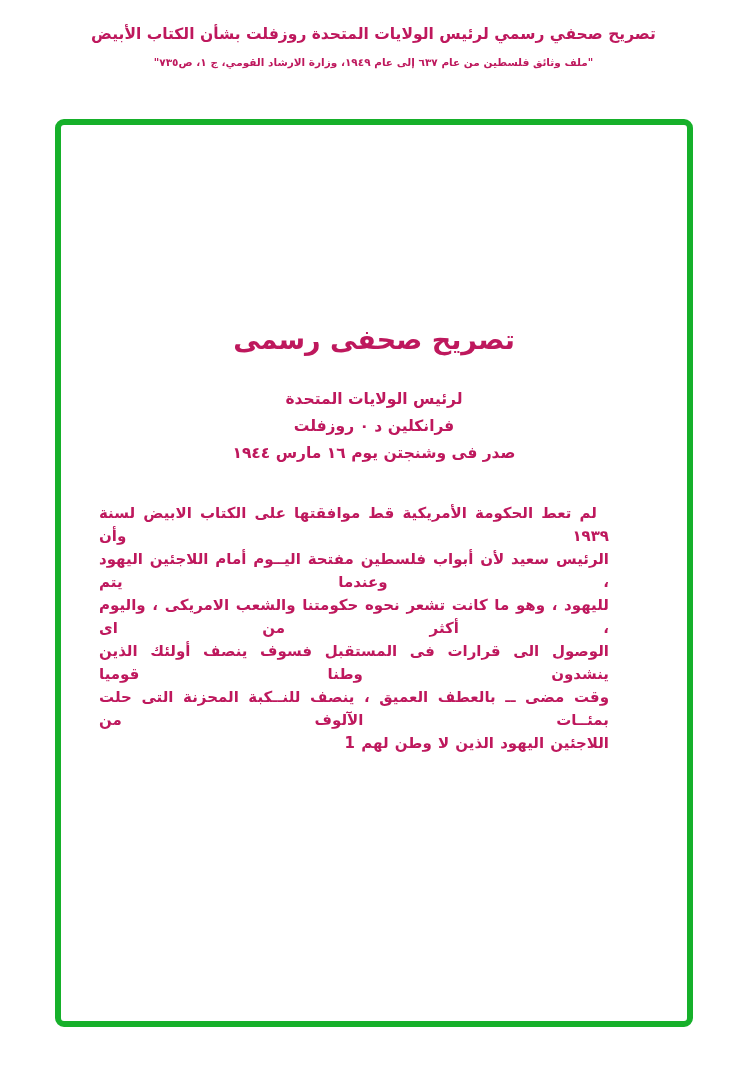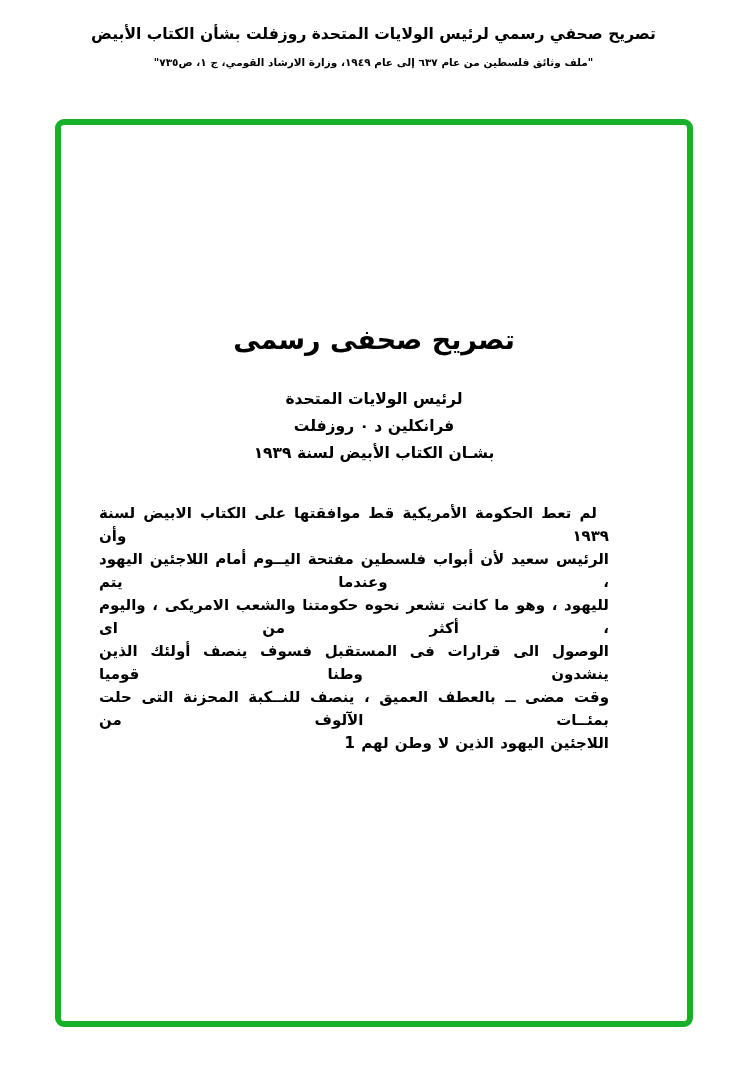--- a/index.html
+++ b/index.html
@@ -82,34 +82,34 @@
     text-align: justify;
     text-align-last: justify;
     word-spacing: 1px;
   }
   .body-line.first { text-indent: 12px; }
   .body-line.last  { text-align-last: right; }
 </style>
 </head>
 <body>
 
-<div class="page" style="background: rgb(255, 255, 255); color: #000000;">
+<div class="page" style="background: rgb(255, 255, 255); color: #be185d;">
 
   <div class="doc-header">
     <div class="main-line">تصريح صحفي رسمي لرئيس الولايات المتحدة روزفلت بشأن الكتاب الأبيض</div>
     <div class="source-line">"ملف وثائق فلسطين من عام ٦٣٧ إلى عام ١٩٤٩، وزارة الارشاد القومي، ج ١، ص٧٣٥"</div>
   </div>
 
   <div class="frame" style="border-color: rgb(22, 176, 42);">
 
     <div class="title-block">
       <div class="big-title">تصريح صحفى رسمى</div>
       <div class="sub-line">لرئيس الولايات المتحدة</div>
       <div class="sub-line">فرانكلين د ٠ روزفلت</div>
-      <div class="sub-line">بشـان الكتاب الأبيض لسنة ١٩٣٩</div>
+      <div class="sub-line">صدر فى وشنجتن يوم ١٦ مارس ١٩٤٤</div>
     </div>
 
     <div class="body-text">
       <div class="body-line first">لم تعط الحكومة الأمريكية قط موافقتها على الكتاب الابيض لسنة ١٩٣٩ وأن</div>
       <div class="body-line">الرئيس سعيد لأن أبواب فلسطين مفتحة اليــوم أمام اللاجئين اليهود ، وعندما يتم</div>
       <div class="body-line">لليهود ، وهو ما كانت تشعر نحوه حكومتنا والشعب الامريكى ، واليوم ، أكثر من اى</div>
       <div class="body-line">الوصول الى قرارات فى المستقبل فسوف ينصف أولئك الذين ينشدون وطنا قوميا</div>
       <div class="body-line">وقت مضى ــ بالعطف العميق ، ينصف للنــكبة المحزنة التى حلت بمئــات الآلوف من</div>
       <div class="body-line last">اللاجئين اليهود الذين لا وطن لهم 1</div>
     </div>

